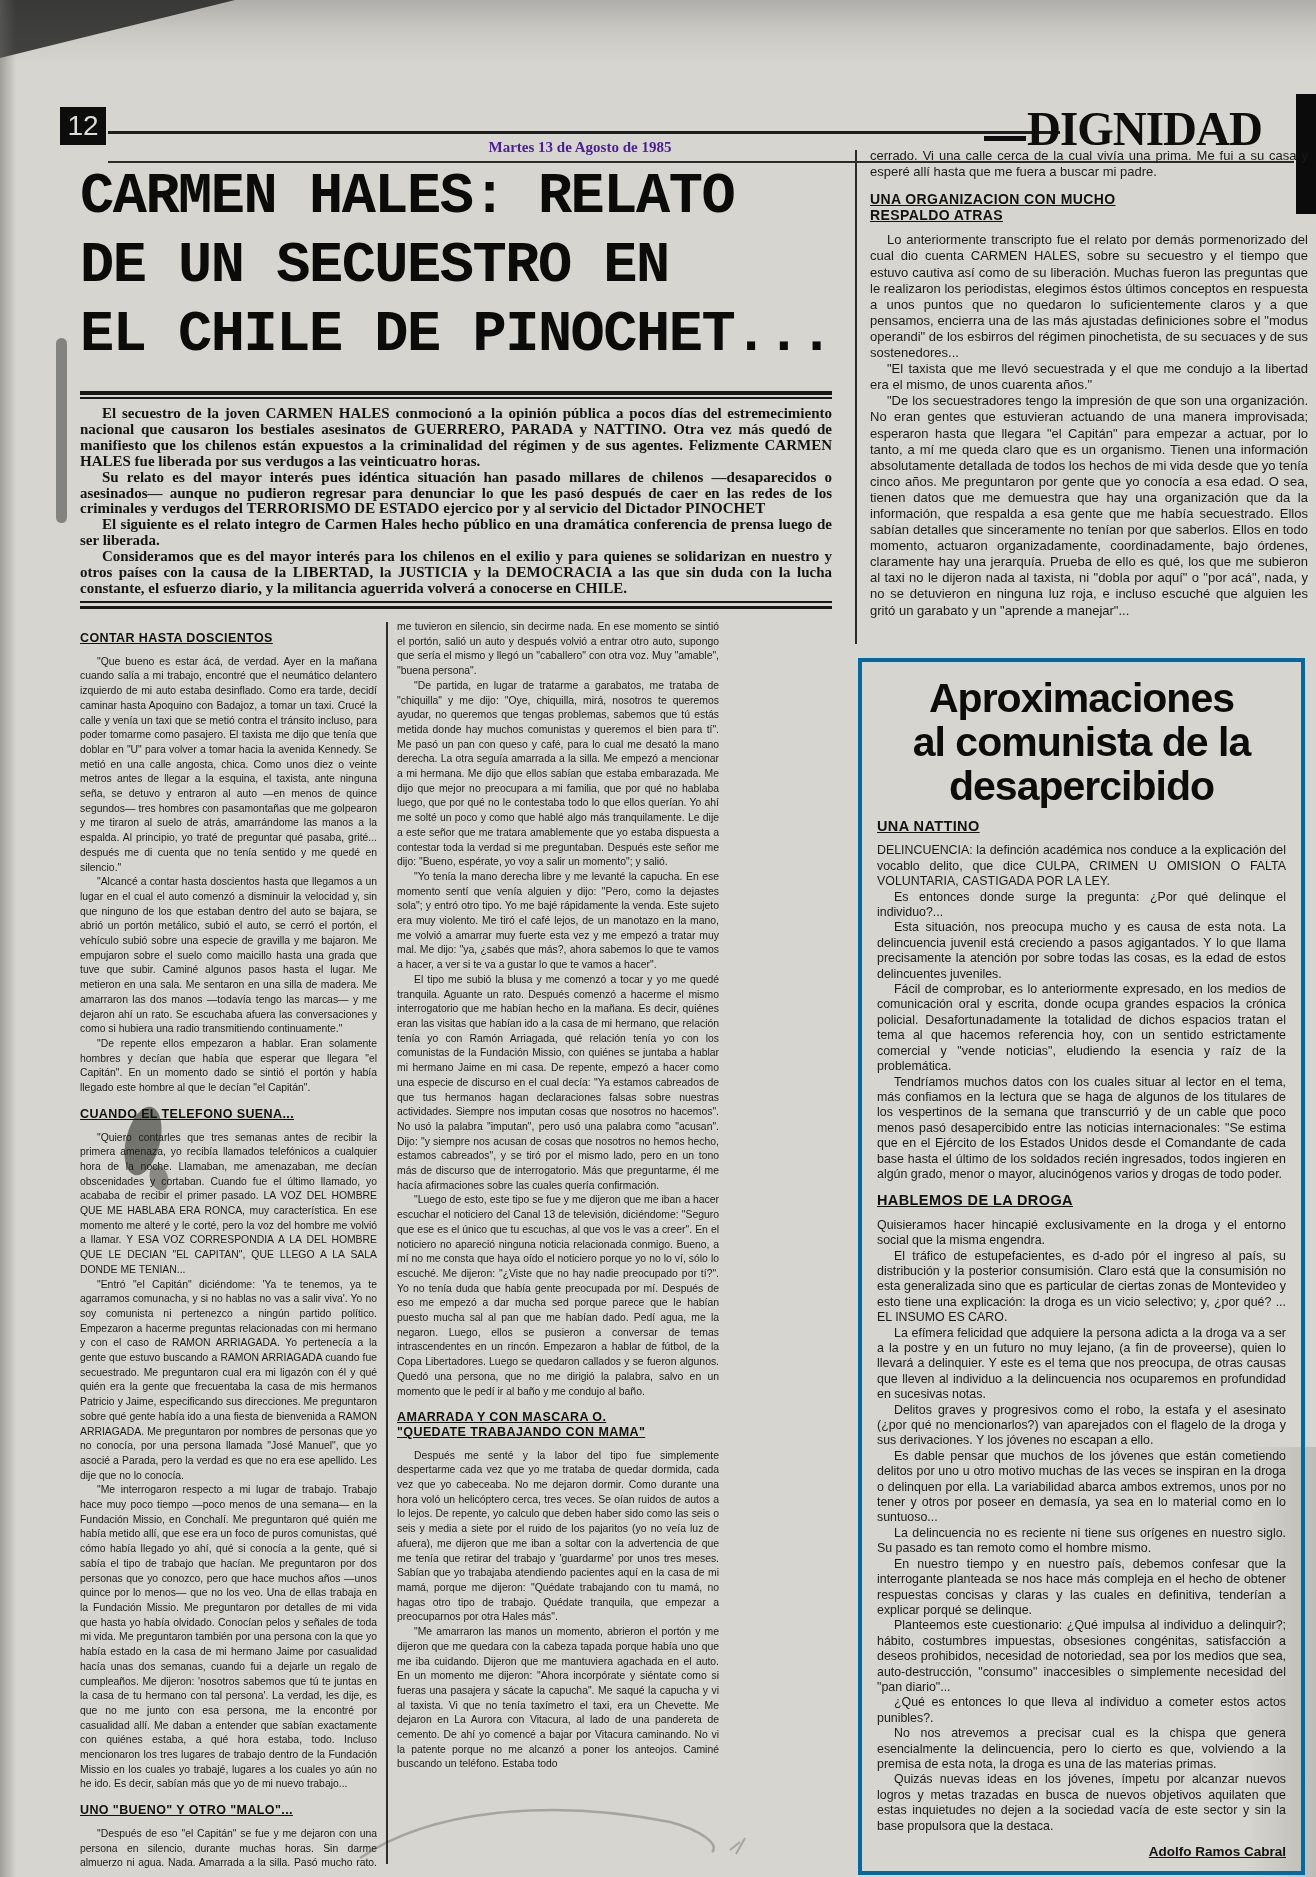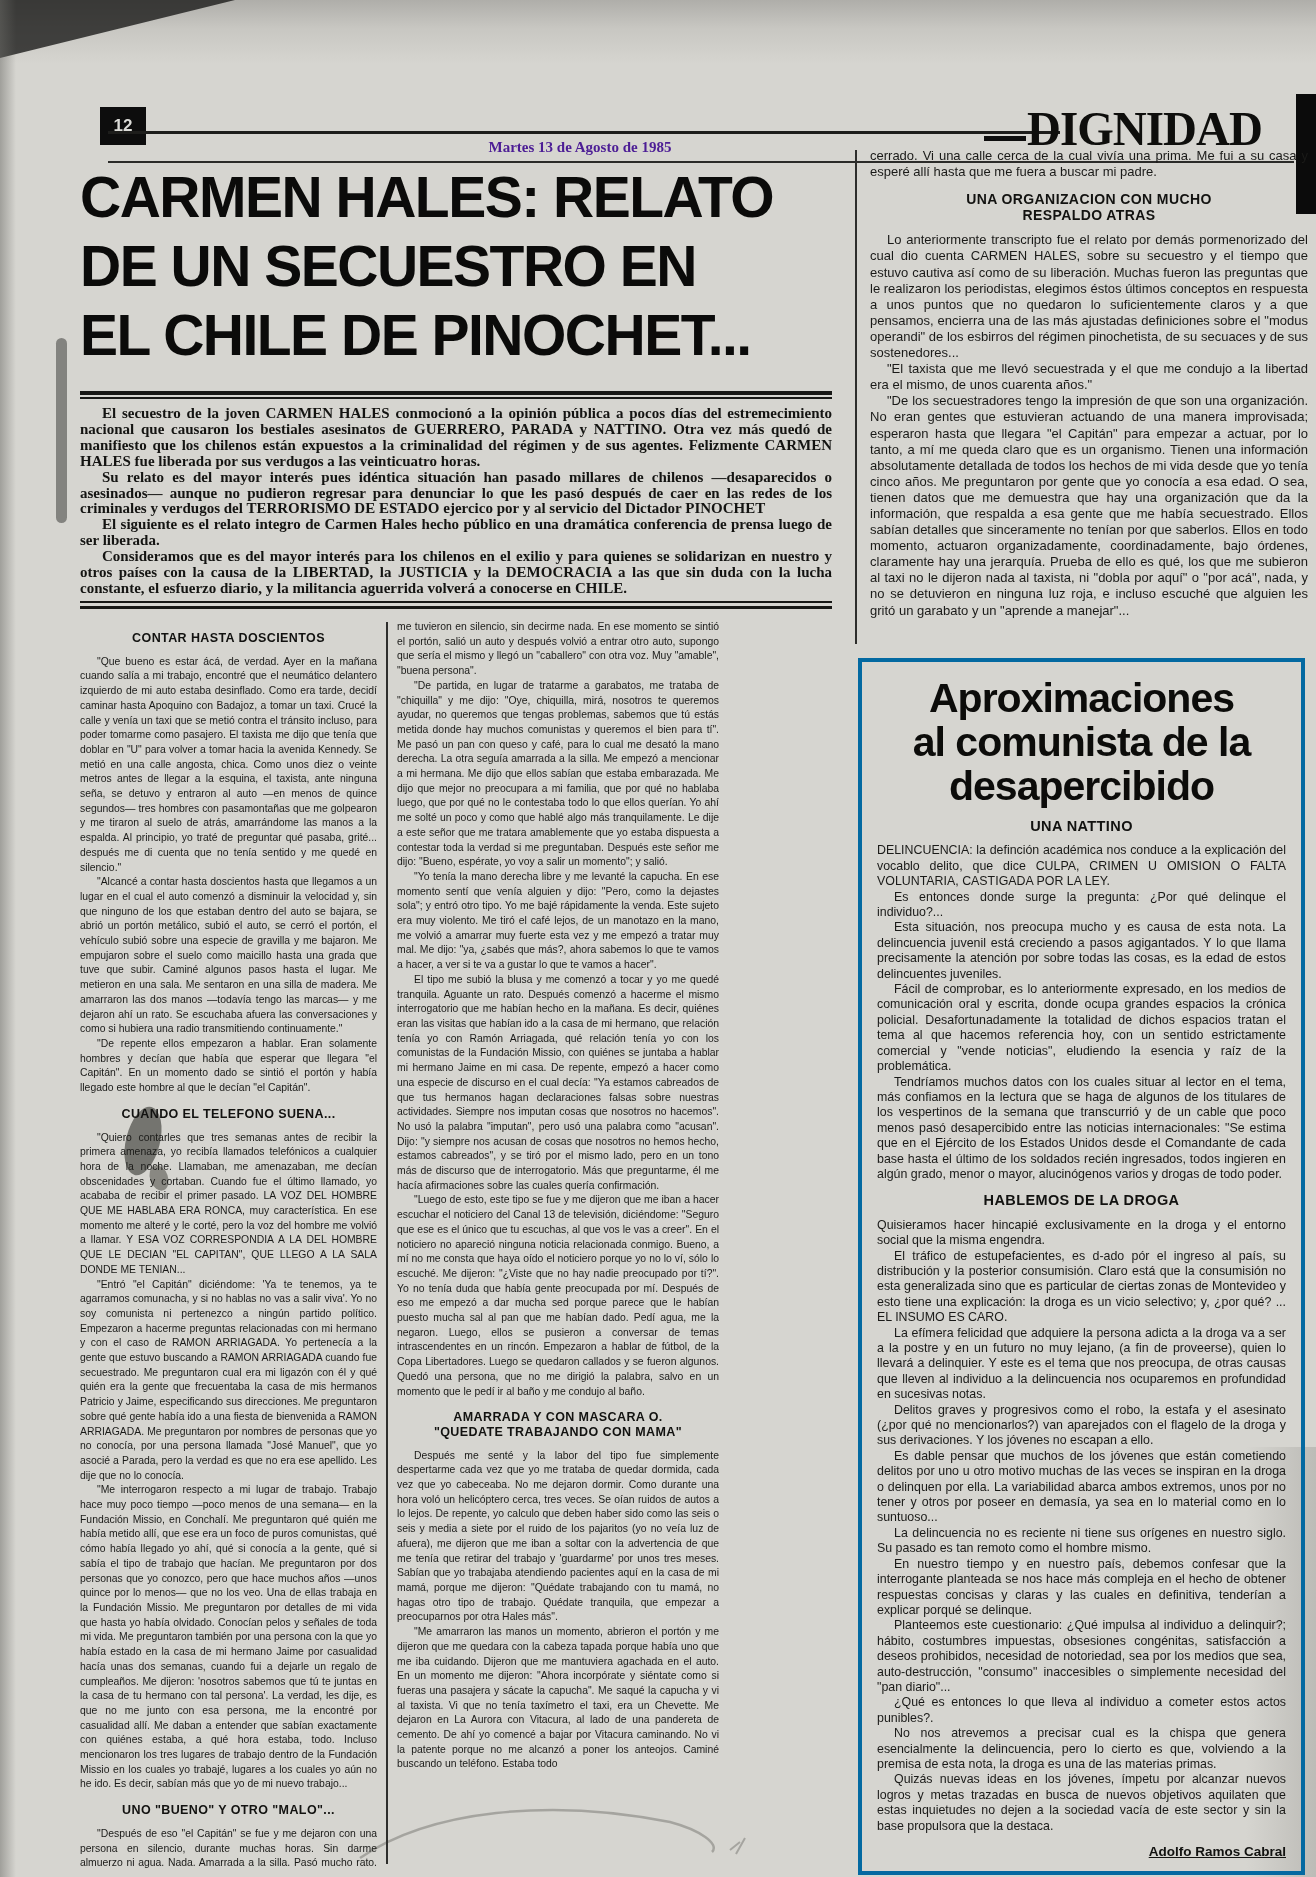--- a/index.html
+++ b/index.html
@@ -22,46 +22,46 @@
     border-radius:50%;transform:rotate(14deg);opacity:.7;}
   .art-blob2{left:150px;top:1165px;width:18px;height:26px;background:#55554f;
     border-radius:50%;transform:rotate(-20deg);opacity:.6;}
   .art-rightblock{left:1296px;top:94px;width:20px;height:120px;background:#0b0b0b;}
   .art-brsmudge{right:0;bottom:0;width:70px;height:430px;
     background:linear-gradient(270deg,#8d8c88,rgba(214,213,208,0));opacity:.35;}
   .art-scribble{left:340px;top:1792px;width:460px;height:80px;opacity:.45;}
   
   .pagenum{position:absolute;left:60px;top:107px;width:46px;height:38px;background:#0d0d0d;
     color:#dcdcd8;display:flex;align-items:center;justify-content:center;
-    font-size:17px;font-weight:700;margin-left:40px;}
+    font-size:28px;font-weight:400;}
   .rule-a{position:absolute;left:108px;top:131px;width:952px;height:3px;background:#1d1d1b;}
   .rule-b{position:absolute;left:108px;top:161px;width:1186px;height:2px;background:#2b2b29;}
   .dateline{position:absolute;left:420px;top:139px;width:320px;text-align:center;
     font-family:Liberation Serif, serif;font-weight:700;font-size:15px;color:#4c1d95;}
   .masthead-dash{position:absolute;left:984px;top:136px;width:42px;height:5px;background:#0e0e0e;}
   .masthead{position:absolute;left:1027px;top:101px;width:272px;
     font-family:"Liberation Serif",serif;font-weight:700;font-size:47px;
     letter-spacing:-1px;color:#0e0e0c;transform:scaleY(1.04);}
   
   .headline{position:absolute;left:80px;top:163px;width:758px;
-    font-size:57px;font-weight:700;line-height:69px;letter-spacing:-1.5px;color:#0b0b0a;}
+    font-size:57px;font-weight:700;line-height:69px;letter-spacing:-1.5px;color:#0b0b0a;font-family:Liberation Mono, monospace;}
   .rule-intro-top{position:absolute;left:80px;top:391px;width:752px;height:8px;
     border-top:4px solid #181816;border-bottom:2px solid #181816;box-sizing:border-box;}
   .intro{position:absolute;left:80px;top:406px;width:752px;
     font-family:"Liberation Serif",serif;font-weight:700;
     font-size:15px;line-height:15.9px;text-align:justify;color:#141412;}
   .intro .para{margin:0;text-indent:22px;}
   .rule-intro-bot{position:absolute;left:80px;top:601px;width:752px;height:8px;
     border-top:2px solid #181816;border-bottom:3px solid #181816;box-sizing:border-box;}
   
   .news-col{position:absolute;text-align:justify;overflow:hidden;}
   .para{margin:0;text-indent:17px;}
   .para.no-indent{text-indent:0;}
-  .sec-head{margin:11px 0 9px;text-align:center;font-weight:700;letter-spacing:.4px;
-    white-space:pre-line;color:#121210;}
+  .sec-head{margin:11px 0 9px;text-align:left;font-weight:700;letter-spacing:.4px;
+    white-space:pre-line;color:#121210;text-decoration:underline;}
   #col-left{left:80px;top:620px;width:297px;height:1250px;font-size:10.4px;line-height:14.7px;}
   #col-mid{left:397px;top:620px;width:322px;height:1250px;font-size:10.4px;line-height:14.7px;}
   #col-left .sec-head,#col-mid .sec-head{font-size:12.5px;}
   #col-right{left:870px;top:148px;width:438px;height:502px;font-size:13px;line-height:16.1px;}
   #col-right .sec-head{font-size:14px;}
   .vdiv{position:absolute;width:2px;background:#2e2e2c;}
   #vdiv-1{left:386px;top:622px;height:1242px;}
   #vdiv-2{left:855px;top:150px;height:494px;}
   
   .box{position:absolute;left:858px;top:658px;width:447px;box-sizing:border-box;

